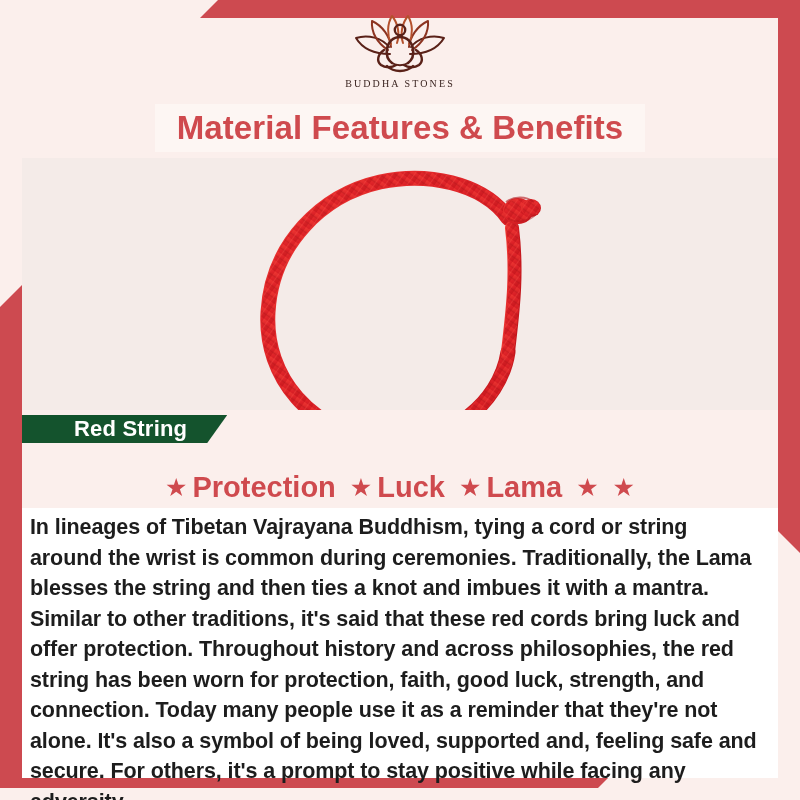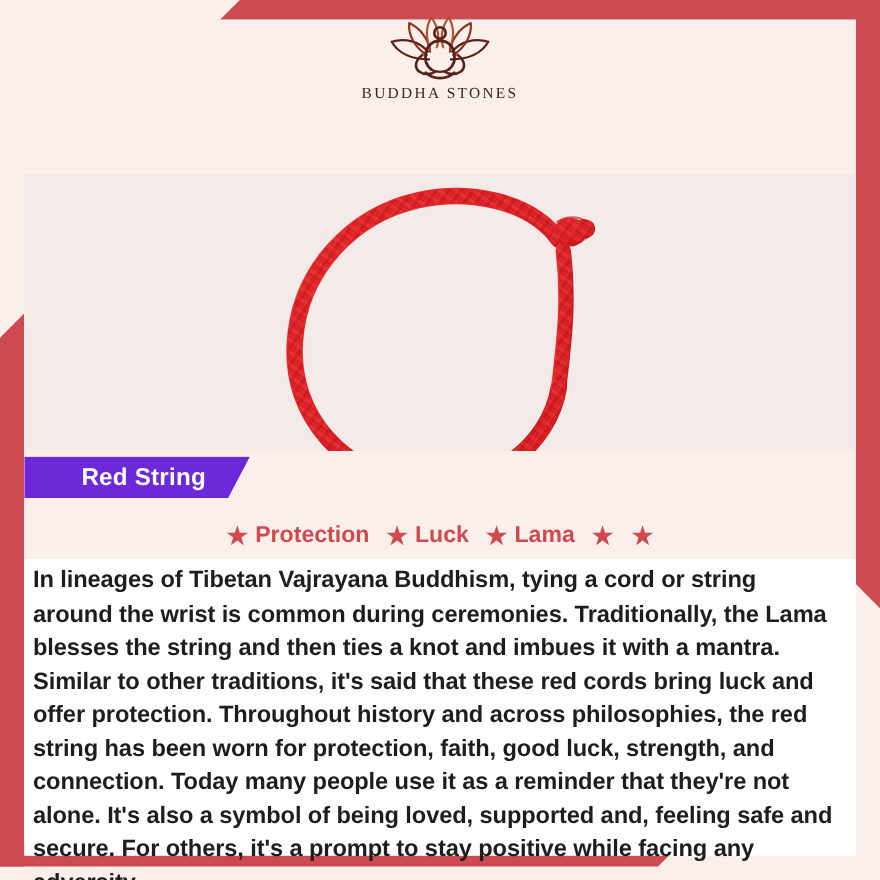--- a/index.html
+++ b/index.html
@@ -71,21 +71,21 @@
   .logo-mark {
     display: block;
     margin: 0 auto;
     width: 112px;
     height: 66px;
   }
   .logo-wordmark {
     display: block;
     margin: 2px auto 0;
     font-family: "Liberation Serif", serif;
-    font-size: 14px;
+    font-size: 10px;
     letter-spacing: 2.1px;
     color: #3a2420;
     font-weight: 400;
   }
 
   
   .title-banner {
     position: absolute;
     top: 104px;
     left: 155px;
@@ -120,23 +120,23 @@
     left: 228px;
     width: 330px;
     height: 288px;
   }
 
   
   .ribbon {
     position: absolute;
     top: 415px;
     left: 22px;
-    height: 38px;
+    height: 28px;
     padding: 0 40px 0 52px;
-    background: #6d28d9;
+    background: #14532d;
     display: flex;
     align-items: center;
     clip-path: polygon(0 0, 100% 0, calc(100% - 20px) 100%, 0 100%);
   }
   .ribbon-text {
     font-size: 22px;
     font-weight: bold;
     color: #ffffff;
     letter-spacing: 0.2px;
     white-space: nowrap;
@@ -159,21 +159,21 @@
     align-items: center;
     gap: 5px;
   }
   .benefit .star {
     color: #cf4a4e;
     font-size: 25px;
     line-height: 1;
     display: inline-block;
   }
   .benefit .blabel {
-    font-size: 21px;
+    font-size: 29px;
     font-weight: bold;
     color: #cf4a4e;
     white-space: nowrap;
   }
 
   
   .body-card {
     position: absolute;
     top: 508px;
     left: 22px;
@@ -219,20 +219,23 @@
         <path d="M56 27 C63 27 68 32 69 39 C70 45 68 50 64 53" stroke="#5a2118" stroke-width="2.6"></path>
         <path d="M40 40 C34 44 32 51 37 55 C41 58 48 58 52 55" stroke="#5a2118" stroke-width="2.4"></path>
         <path d="M72 40 C78 44 80 51 75 55 C71 58 64 58 60 55" stroke="#5a2118" stroke-width="2.4"></path>
         <path d="M43 56 C47 60 53 61 56 61 C59 61 65 60 69 56" stroke="#5a2118" stroke-width="2.4"></path>
         <path d="M48 53 C52 56 60 56 64 53" stroke="#5a2118" stroke-width="2"></path>
       </g>
     </svg>
     <span class="logo-wordmark">BUDDHA STONES</span>
   </div>
 
+  <div class="title-banner">
+    <span class="title-text">Material Features &amp; Benefits</span>
+  </div>
 
   <div class="photo-stage">
     <svg class="bracelet-svg" viewBox="0 0 330 288">
       <defs>
         <linearGradient id="cordg" x1="0" y1="0" x2="1" y2="1">
           <stop offset="0%" stop-color="#ef3a34"></stop>
           <stop offset="50%" stop-color="#dc2127"></stop>
           <stop offset="100%" stop-color="#c3161c"></stop>
         </linearGradient>
         <pattern id="braid" width="9" height="9" patternUnits="userSpaceOnUse" patternTransform="rotate(35)">

